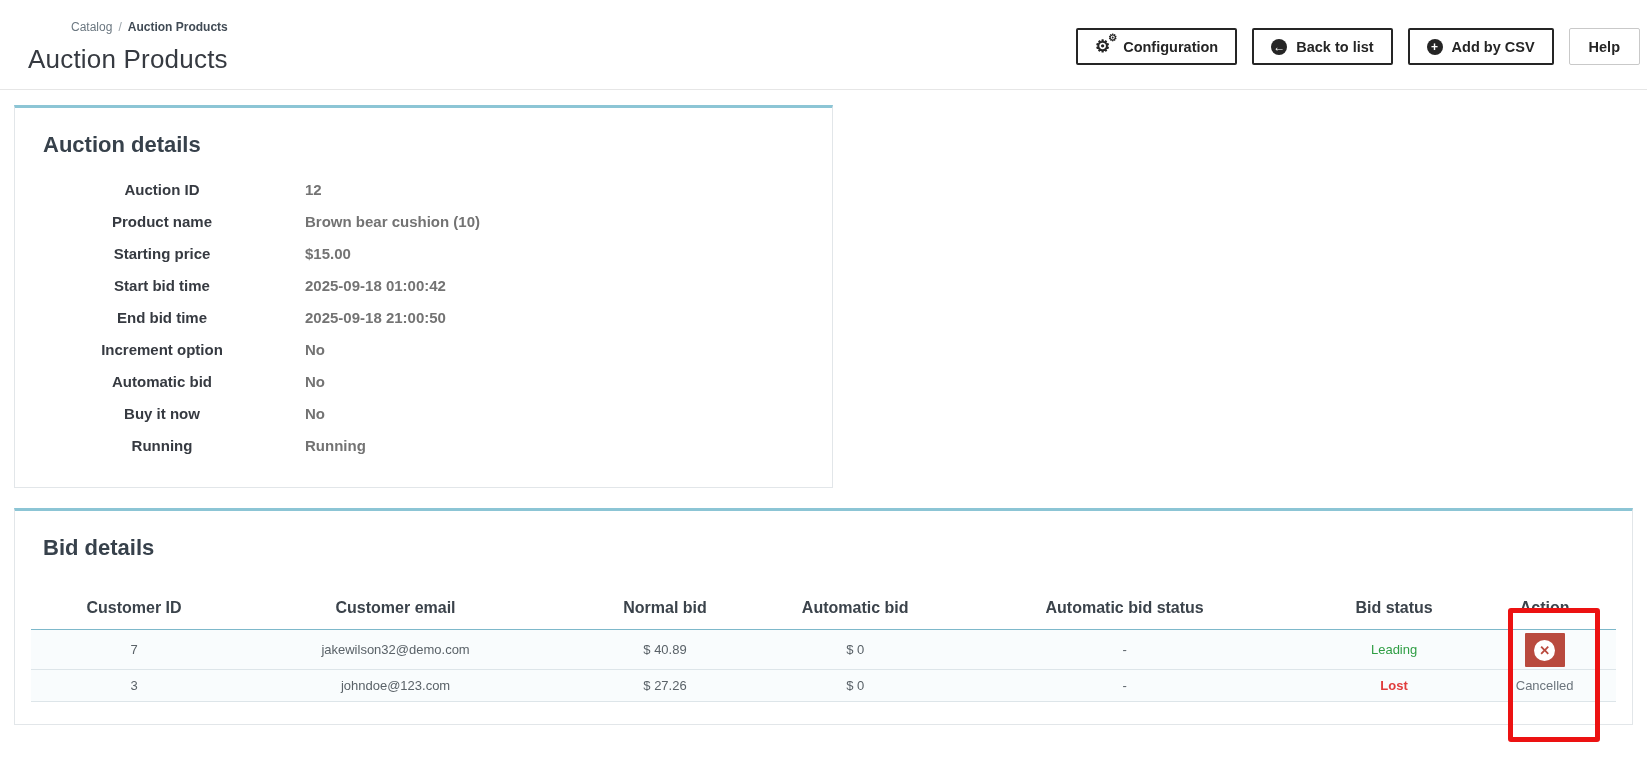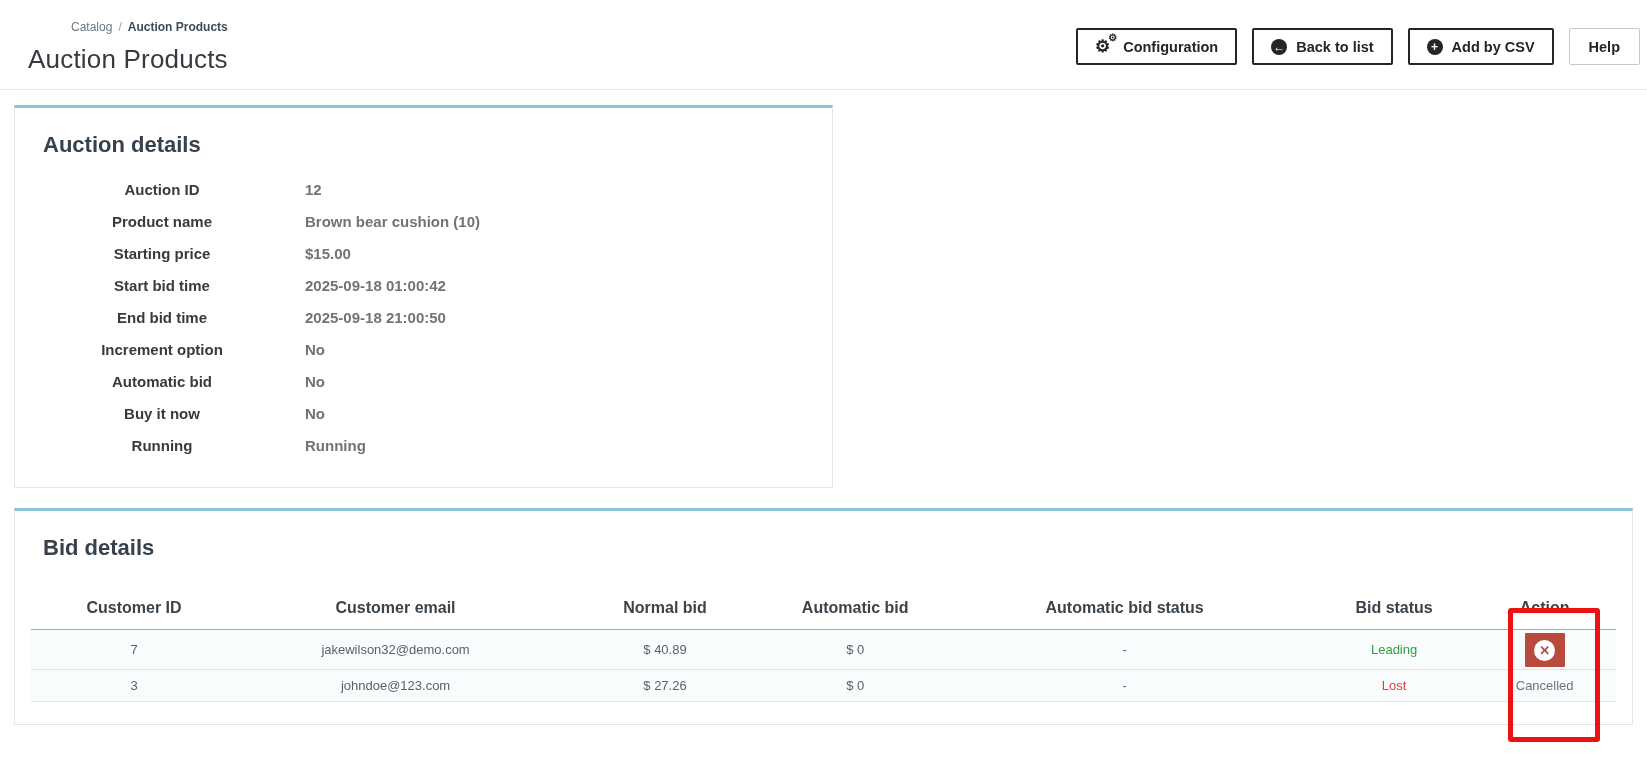--- a/index.html
+++ b/index.html
@@ -42,21 +42,21 @@
   .panel-bids { width:1619px; margin-top:20px; padding:24px 16px 22px 16px; }
   .panel-bids .panel-title { margin-bottom:24px; margin-left:12px; }
 
   
   table { width:100%; border-collapse:collapse; table-layout:fixed; }
   th { font-size:16px; font-weight:600; color:#3b434b; text-align:center;
     padding:14px 4px 12px; border-bottom:1px solid #7db8ca; }
   td { font-size:13px; color:#5a6268; text-align:center; height:32px;
     background:#f9fcfd; border-bottom:1px solid #dde5e9; padding:0 4px; }
   .text-green { color:#2f9e44; }
-  .text-red { color:#e03c3c; }
+  .text-red { color:#e03c3c;font-weight:bold; }
   .muted { color:#6c757d; }
 
   .cancel-btn { width:40px; height:34px; background:#b94a3e; border:none; border-radius:1px;
     display:inline-flex; align-items:center; justify-content:center; cursor:pointer;
     vertical-align:middle; }
   .cancel-glyph { width:21px; height:21px; background:#fff; border-radius:50%;
     display:flex; align-items:center; justify-content:center;
     color:#b94a3e; font-size:13px; font-weight:700; line-height:1; }
   td.action-cell { padding:3px 4px 2px; }
 

